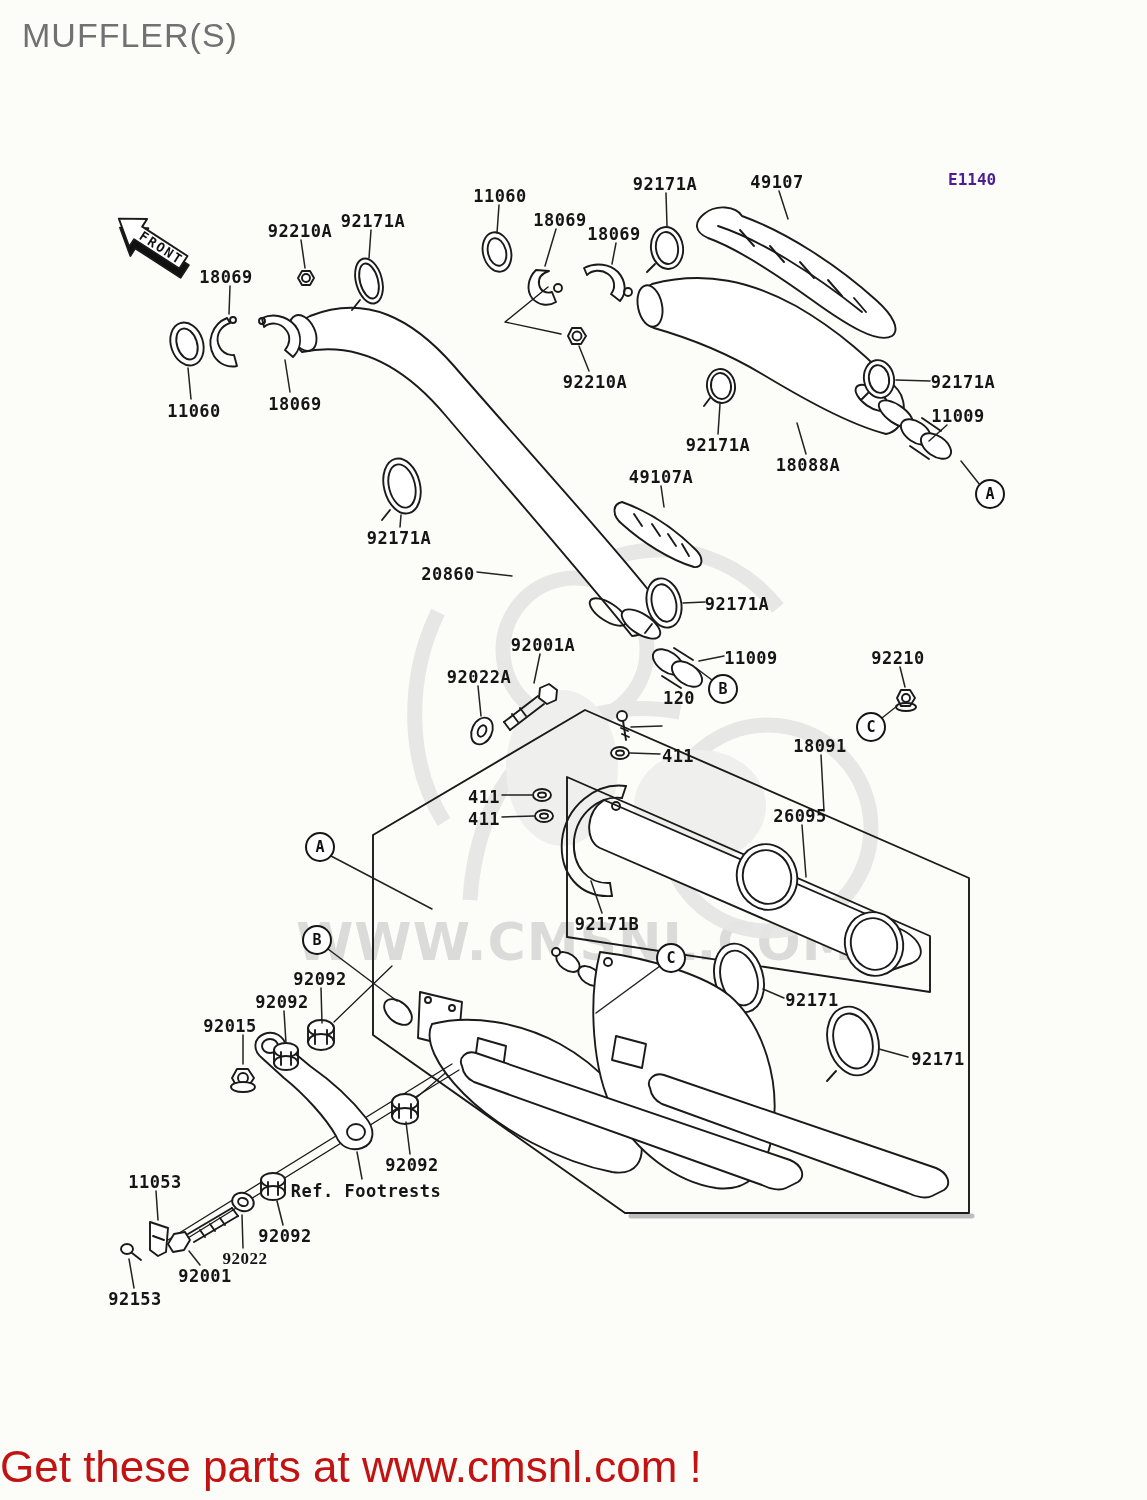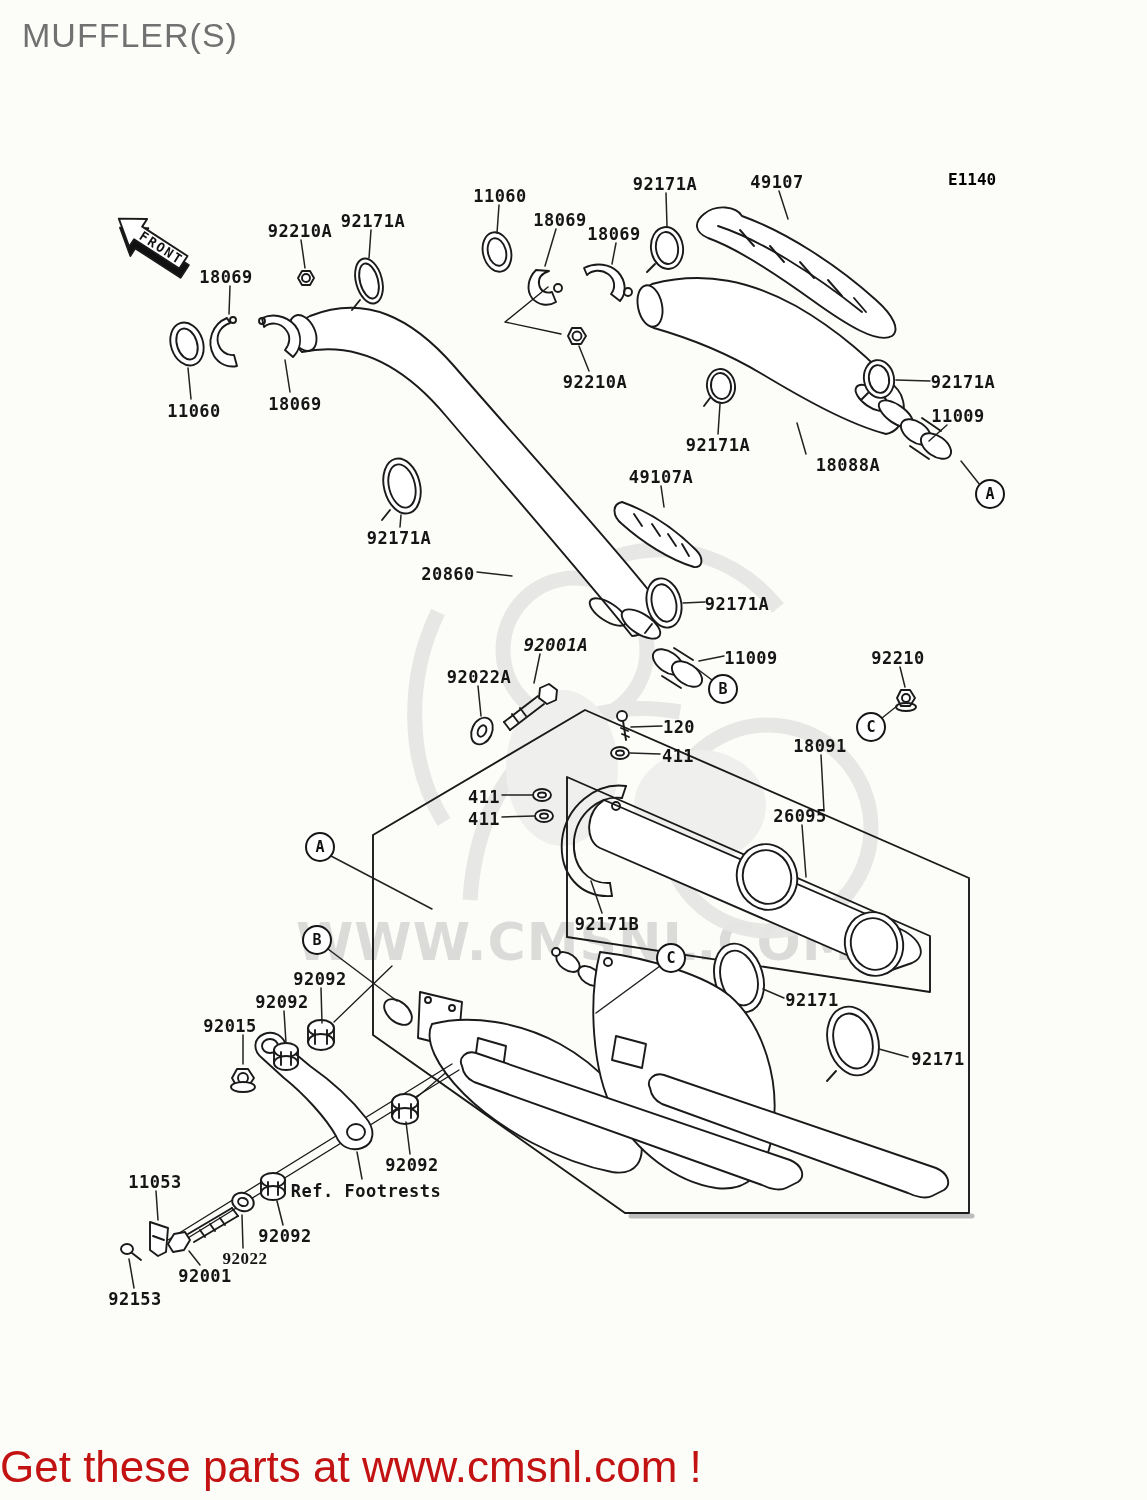--- a/index.html
+++ b/index.html
@@ -1,21 +1,21 @@
 <!DOCTYPE html>
 <html><head>
 <meta charset="utf-8">
 <style>
   html,body{margin:0;padding:0;background:#fcfcf9;}
   .canvas{position:relative;width:1147px;height:1500px;background:#fcfcf9;overflow:hidden;
           font-family:"DejaVu Sans Mono",monospace;}
   .page-title{position:absolute;left:22px;top:16px;font:400 34px "Liberation Sans",sans-serif;
           color:#717171;letter-spacing:1px;z-index:4;}
   .diagram-code{position:absolute;left:948px;top:170px;font:bold 16px "DejaVu Sans Mono",monospace;
-          color:#000000;z-index:4;}
+          color:#4c1d95;z-index:4;}
   .watermark-text{position:absolute;left:296px;top:912px;font:bold 52px "DejaVu Sans",sans-serif;
           color:#dbdbd9;letter-spacing:1px;z-index:1;white-space:nowrap;}
   svg.art{position:absolute;left:0;top:0;z-index:2;}
   .labels{position:absolute;left:0;top:0;width:100%;height:100%;z-index:3;}
   .part-label{position:absolute;transform:translateX(-50%);font:bold 17px "DejaVu Sans Mono",monospace;
           color:#151515;letter-spacing:.5px;white-space:nowrap;}
   .ref-marker{position:absolute;width:26px;height:26px;border:2.5px solid #151515;border-radius:50%;
           background:#fff;display:flex;align-items:center;justify-content:center;
           font:bold 15px "DejaVu Sans Mono",monospace;color:#111;transform:translate(-50%,-50%);}
   .footer{position:absolute;left:0;top:1442px;width:100%;text-align:left;
@@ -362,30 +362,30 @@
       <div class="part-label" style="left: 295px; top: 394px;">18069</div>
       <div class="part-label" style="left: 500px; top: 186px;">11060</div>
       <div class="part-label" style="left: 560px; top: 210px;">18069</div>
       <div class="part-label" style="left: 614px; top: 224px;">18069</div>
       <div class="part-label" style="left: 665px; top: 174px;">92171A</div>
       <div class="part-label" style="left: 777px; top: 172px;">49107</div>
       <div class="part-label" style="left: 595px; top: 372px;">92210A</div>
       <div class="part-label" style="left: 718px; top: 435px;">92171A</div>
       <div class="part-label" style="left: 963px; top: 372px;">92171A</div>
       <div class="part-label" style="left: 958px; top: 406px;">11009</div>
-      <div class="part-label" style="left: 848px; top: 455px;">18088A</div>
+      <div class="part-label" style="left: 808px; top: 455px;">18088A</div>
       <div class="part-label" style="left: 661px; top: 467px;">49107A</div>
       <div class="part-label" style="left: 399px; top: 528px;">92171A</div>
       <div class="part-label" style="left: 448px; top: 564px;">20860</div>
       <div class="part-label" style="left: 737px; top: 594px;">92171A</div>
-      <div class="part-label" style="left: 556px; top: 635px; font-style: italic;">92001A</div>
+      <div class="part-label" style="left: 543px; top: 635px;">92001A</div>
       <div class="part-label" style="left: 479px; top: 667px;">92022A</div>
       <div class="part-label" style="left: 751px; top: 648px;">11009</div>
       <div class="part-label" style="left: 898px; top: 648px;">92210</div>
-      <div class="part-label" style="left: 679px; top: 717px;">120</div>
+      <div class="part-label" style="left: 679px; top: 688px;">120</div>
       <div class="part-label" style="left: 678px; top: 746px;">411</div>
       <div class="part-label" style="left: 820px; top: 736px;">18091</div>
       <div class="part-label" style="left: 800px; top: 806px;">26095</div>
       <div class="part-label" style="left: 484px; top: 787px;">411</div>
       <div class="part-label" style="left: 484px; top: 809px;">411</div>
       <div class="part-label" style="left: 607px; top: 914px; text-align: center;">92171B</div>
       <div class="part-label" style="left: 320px; top: 969px;">92092</div>
       <div class="part-label" style="left: 282px; top: 992px;">92092</div>
       <div class="part-label" style="left: 230px; top: 1016px; text-align: center;">92015</div>
       <div class="part-label" style="left: 412px; top: 1155px;">92092</div>

